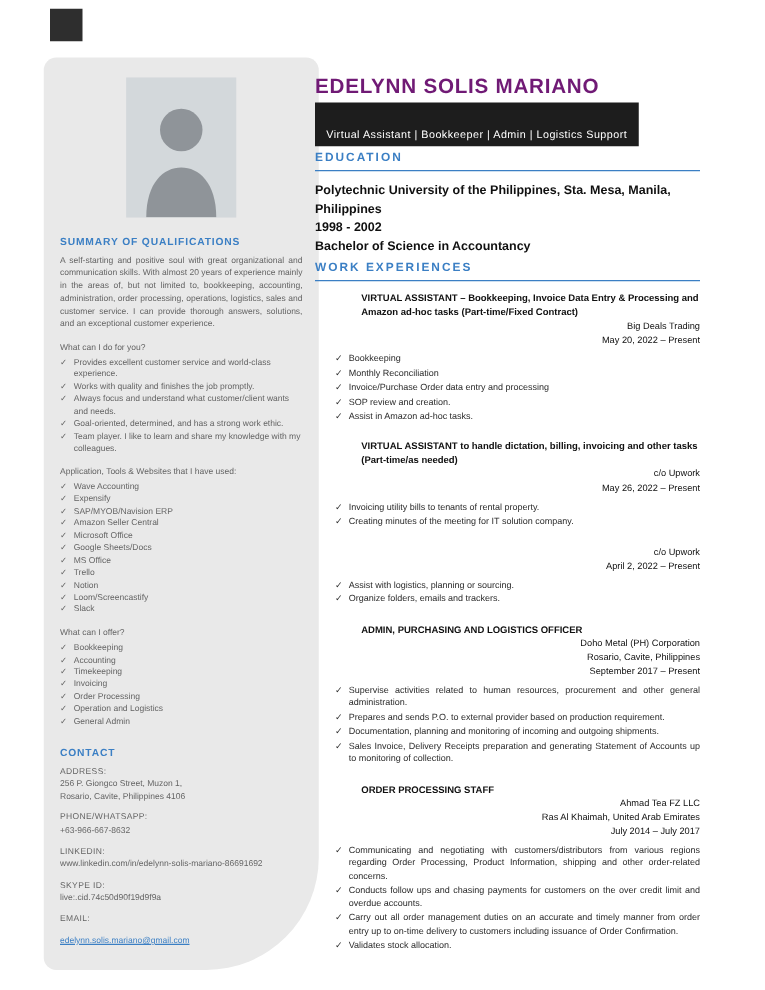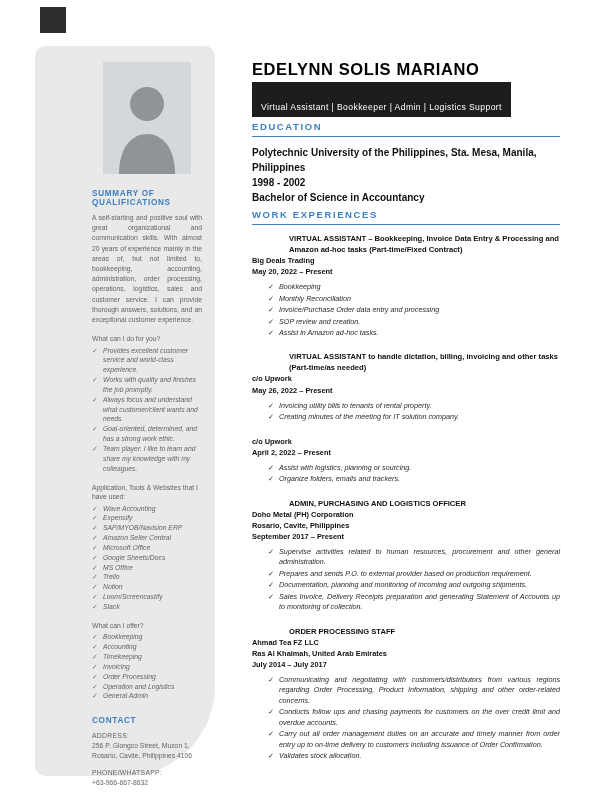--- a/index.html
+++ b/index.html
@@ -4,58 +4,57 @@
 <style>
   html,body { margin:0; padding:0; background:#ffffff; }
   .page {
     position:relative; width:612px; height:792px; overflow:hidden;
     background:#ffffff; font-family:"Liberation Sans", sans-serif;
   }
   .corner-square { position:absolute; left:40px; top:7px; width:26px; height:26px; background:#2e2e2e; }
 
   
   .sidebar {
-    position:absolute; left:35px; top:46px; width:180px; height:730px;
+    position:absolute; left:35px; top:46px; width:220px; height:730px;
     background:var(--sidebar-bg,#e9e9e9);
     border-radius:10px 10px 90px 10px;
     box-sizing:border-box;
-    padding-left:44px;
   }
   .photo { width:88px; height:112px; margin:16px auto 0; overflow:hidden; background:#d3d8db; }
   .side-content { padding:0 13px; }
   .side-heading {
     font-size:8.2px; font-weight:bold; color:var(--accent,#3b7fc4);
     letter-spacing:.7px; margin:15px 0 6px;
   }
   .summary-text { font-size:6.8px; line-height:1.5; color:var(--muted,#646464); text-align:justify; margin:0; }
   .group { margin-top:9px; }
   .group-title { font-size:6.8px; color:var(--muted,#646464); margin-bottom:2px; line-height:1.4; }
   .check-row { display:flex; font-size:6.8px; color:var(--muted,#646464); line-height:1.45; }
   .check { flex:0 0 11px; width:11px; }
-  .check-text { flex:1;font-style:italic; }
+  .check-text { flex:1; }
   .contact-entry { margin-bottom:7px; }
   .contact-label { font-size:6.8px; color:var(--muted,#646464); letter-spacing:.3px; line-height:1.5; }
   .contact-value { font-size:6.8px; color:var(--muted,#646464); white-space:pre-line; line-height:1.45; word-wrap:break-word; }
   .email-link { color:var(--accent,#3b7fc4); text-decoration:underline; display:inline-block; }
 
   
   .main { position:absolute; left:252px; top:60px; width:308px; }
-  .name { font-size:16.5px; font-weight:bold; letter-spacing:.6px; color:#000000; margin:0; }
+  .name { font-size:16.5px; font-weight:bold; letter-spacing:.6px; color:#701a75; margin:0; }
   .tagline {
     display:inline-block; background:var(--bar-bg,#1d1d1d); color:var(--bar-text,#ffffff);
     font-size:8.6px; letter-spacing:.4px; padding:20px 9px 5px; margin-top:3px;
   }
   .rule-heading {
     font-size:9.5px; font-weight:bold; color:var(--accent,#3b7fc4); letter-spacing:1.6px;
     border-bottom:1.5px solid var(--accent,#3b7fc4); padding-bottom:4px; margin:4px 0 8px;
   }
   .edu-line { font-size:10px; font-weight:bold; color:#101010; line-height:1.5; }
   .job { margin-bottom:13px; }
   .job-title { font-size:7.6px; font-weight:bold; color:#101010; line-height:1.45;margin-left:37px; }
-  .job-company, .job-location, .job-dates { font-size:7.4px; font-weight:bold; color:#101010; line-height:1.5; }
+  .job-company, .job-location, .job-dates { font-size:7.4px; font-weight:normal; color:#101010; line-height:1.5;text-align:right; }
   .job-bullets { margin-top:5px; padding-left:16px; }
   .job-bullets .check-row { font-size:7.2px; color:#2b2b2b; margin-bottom:1px; }
   .job-bullets .check-text { text-align:justify; }
 </style>
 </head>
 <body>
 
 <div class="page">
 
   <div class="corner-square"></div>

